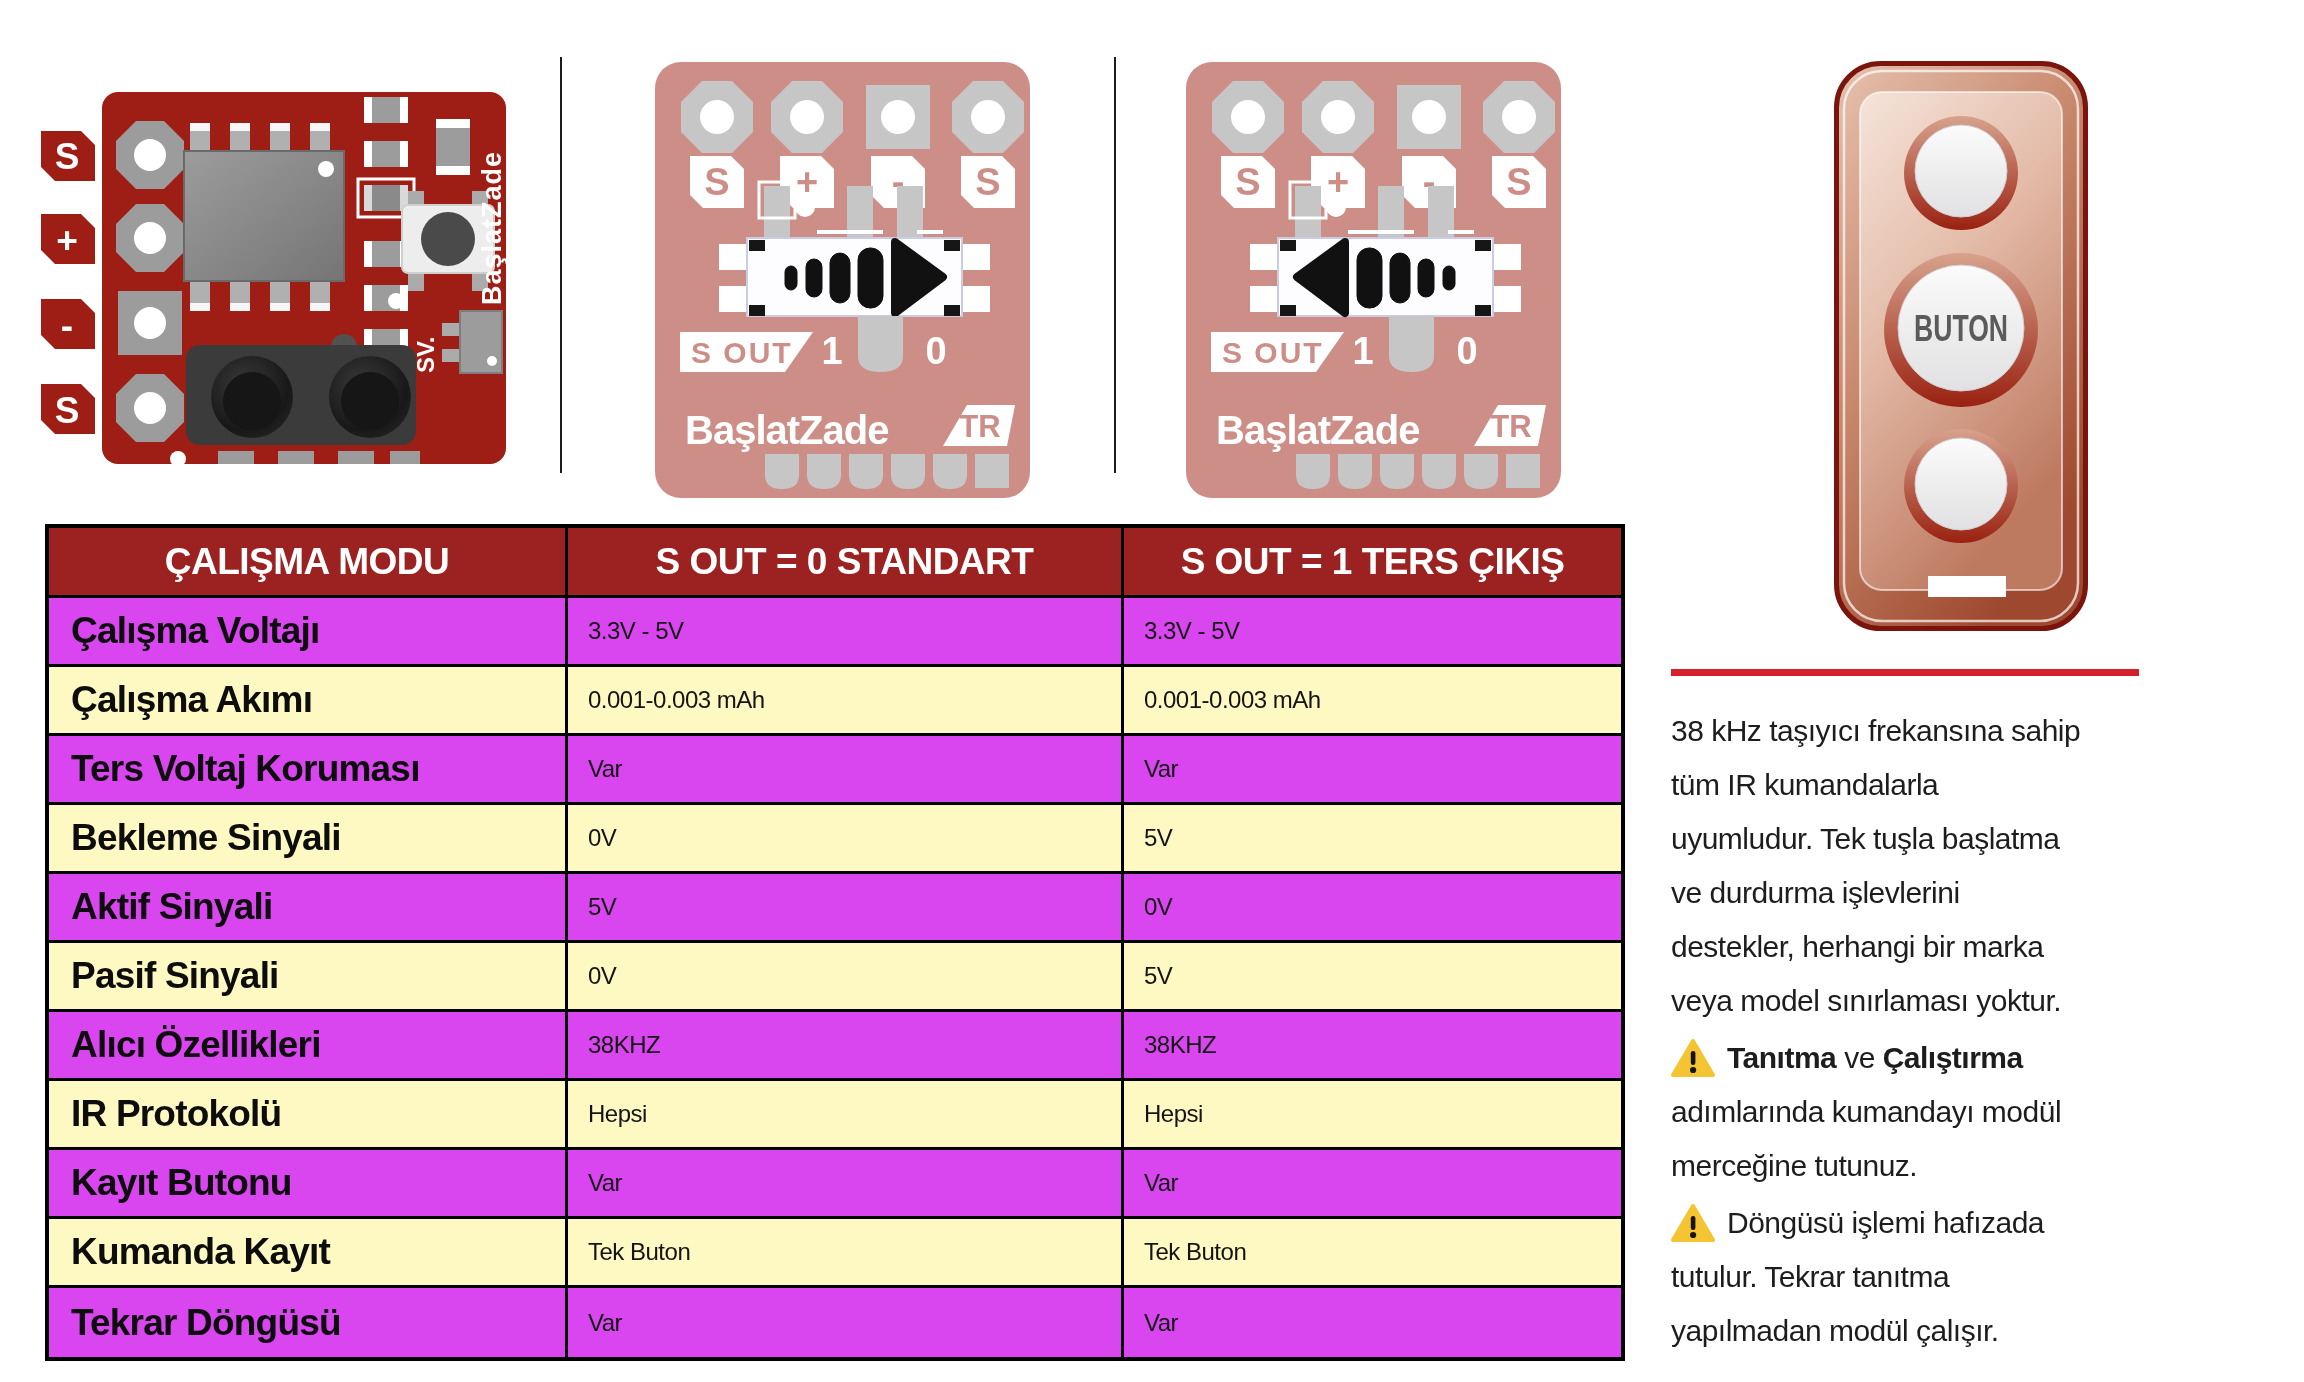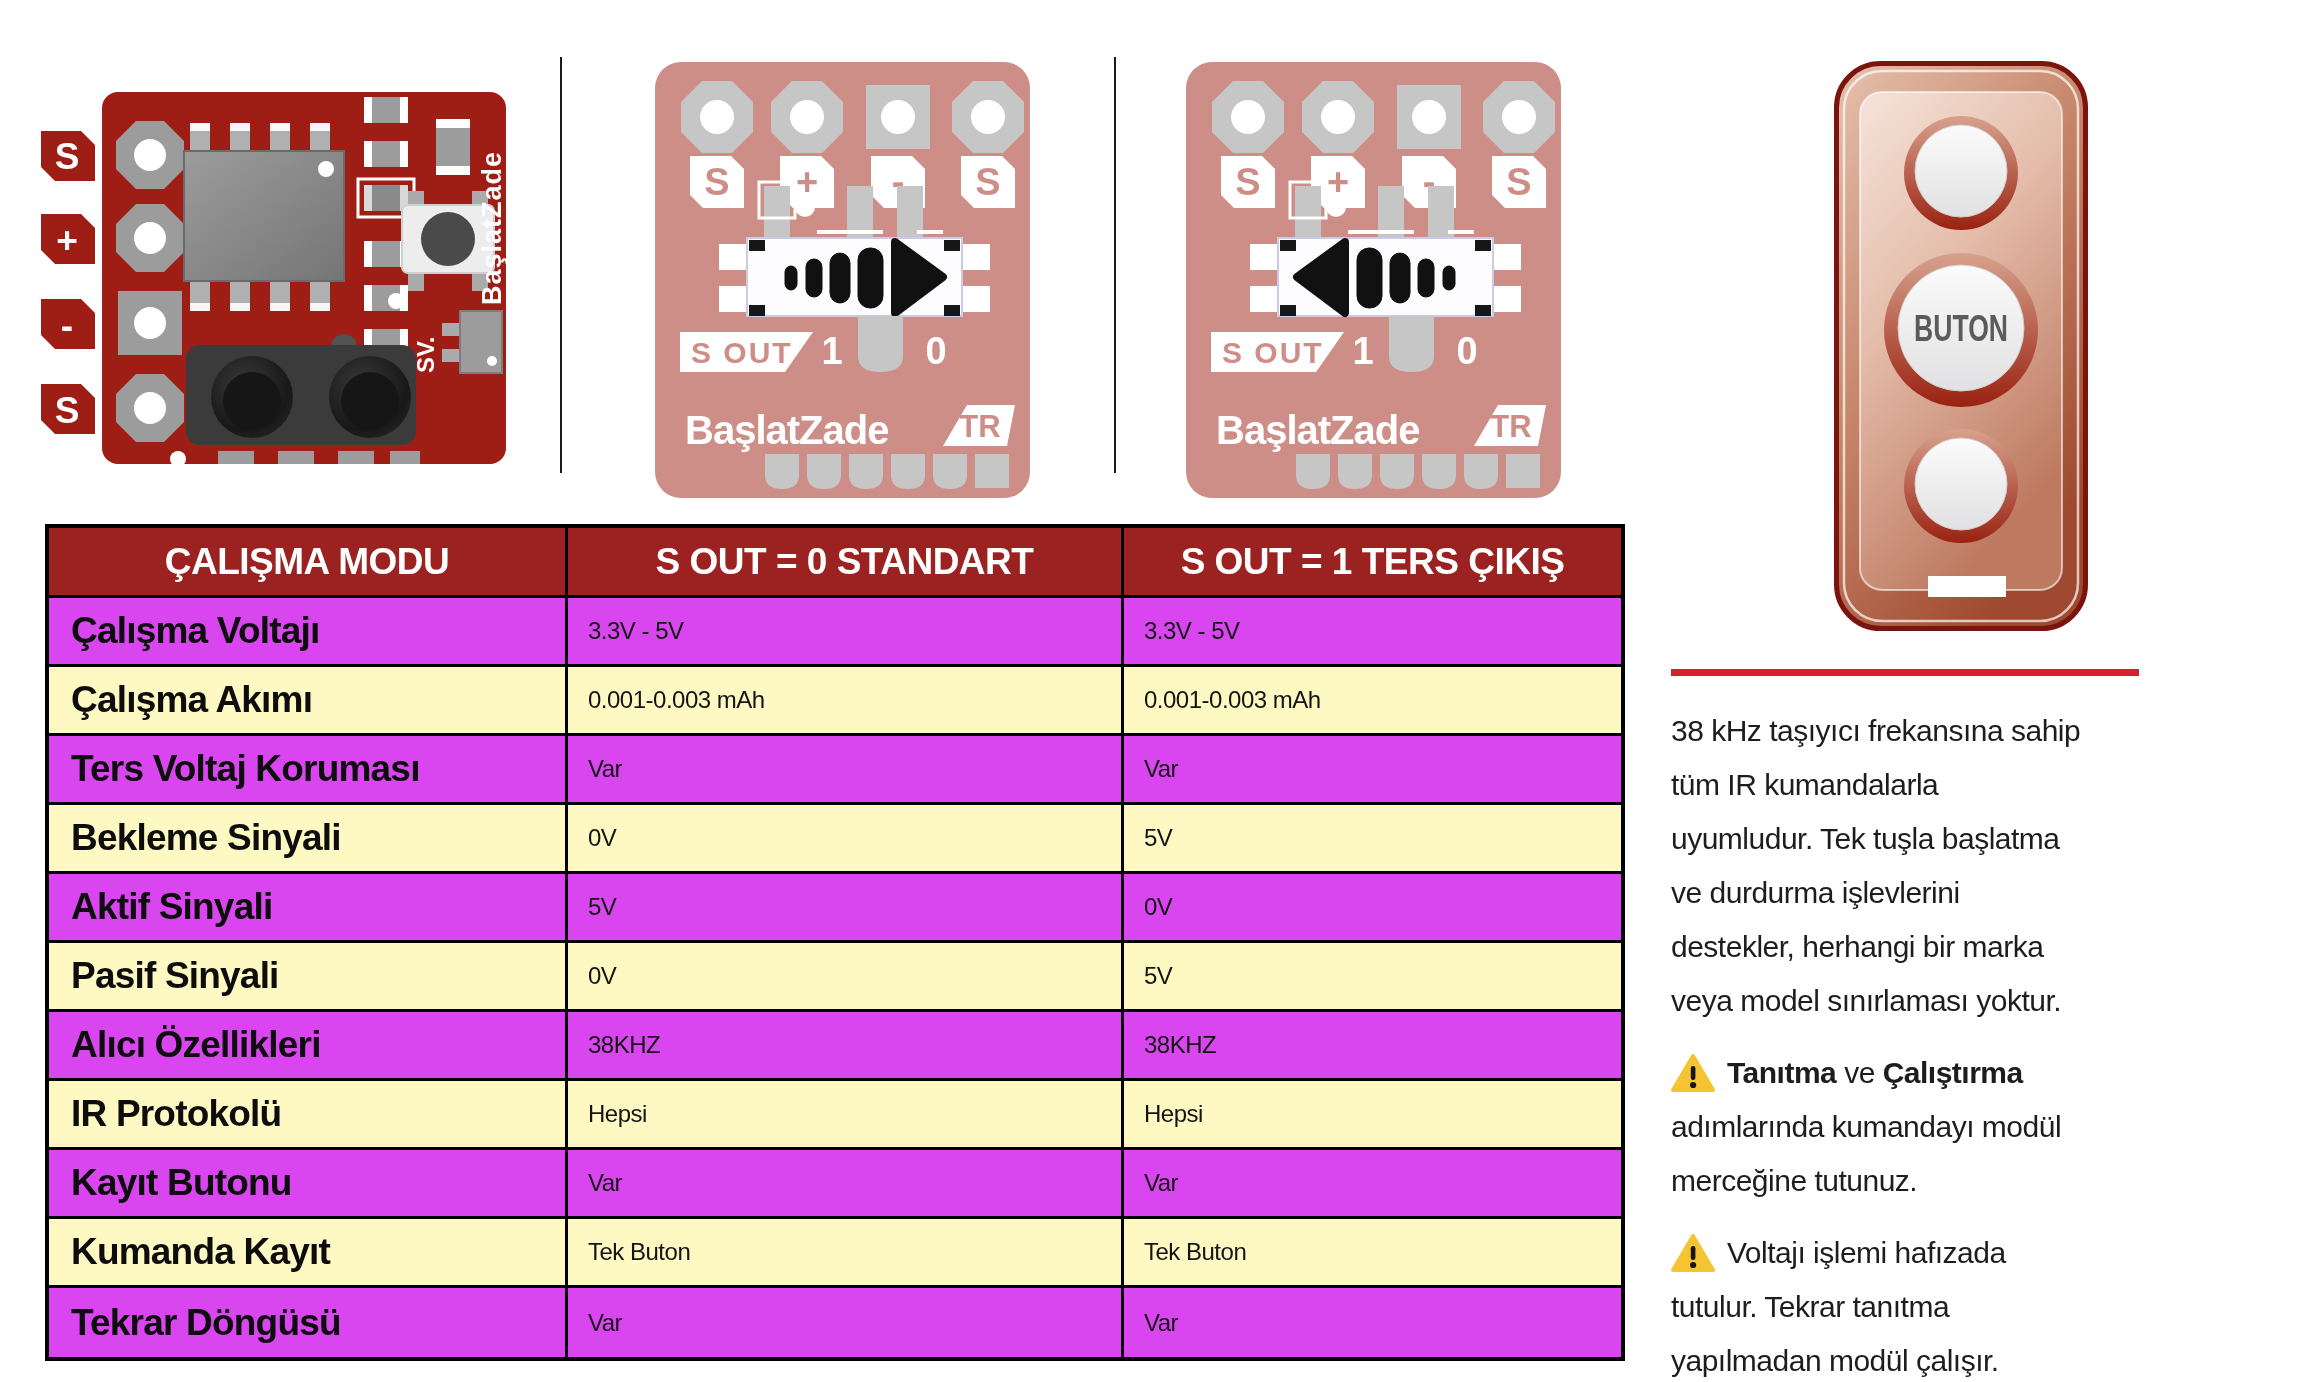--- a/index.html
+++ b/index.html
@@ -24,21 +24,21 @@
   .cell.lastrow{border-bottom:none;}
   .hcell{justify-content:center;background:#9B2220;color:#fff;font-weight:bold;font-size:37px;letter-spacing:-0.5px;}
   .lcell{font-weight:bold;font-size:37px;padding-left:22px;color:#0d0d0d;letter-spacing:-0.8px;}
   .vcell{font-size:24px;padding-left:20px;color:#141414;letter-spacing:-0.5px;}
   .shade{background:#d946ef;}
 
   
   .info{position:absolute;left:1671px;top:704px;width:630px;color:#1d1d1f;
         font-size:30px;line-height:54px;letter-spacing:-0.5px;}
   .tline{height:54px;}
-  .warn{margin-top:18px;}
+  .warn{margin-top:3px;}
   .wline{display:flex;align-items:center;gap:12px;}
   .wline svg{flex:0 0 auto;}
   .seg-b{font-weight:bold;}
 
   svg text{font-family:"Liberation Sans",sans-serif;}
 </style>
 </head>
 <body>
 
 <svg class="abs" style="left:38px;top:55px" width="478" height="424" viewBox="0 0 478 424">
@@ -421,20 +421,20 @@
       </div>
   </div>
 
   <div class="warn">
     <div class="wline">
       <svg width="44" height="40" viewBox="0 0 44 40">
         <path d="M22 3 L42 37 H2 Z" fill="#F5C432" stroke="#F5C432" stroke-width="4" stroke-linejoin="round"></path>
         <rect x="19.8" y="13" width="4.6" height="14" rx="2.2" fill="#151515"></rect>
         <circle cx="22.1" cy="32" r="3.1" fill="#151515"></circle>
       </svg>
-      <span><span>Voltajı işlemi hafızada</span></span>
+      <span><span>Döngüsü işlemi hafızada</span></span>
     </div>
     <div>
         <div class="tline">tutulur. Tekrar tanıtma</div>
         <div class="tline">yapılmadan modül çalışır.</div>
       </div>
   </div>
 </div>
 
 </body></html>

